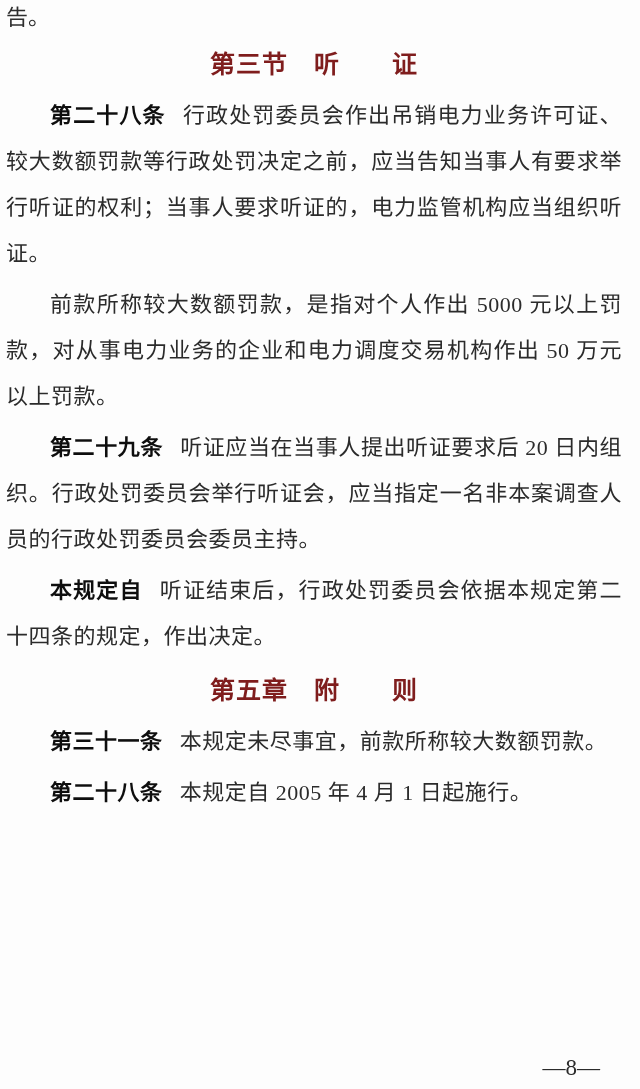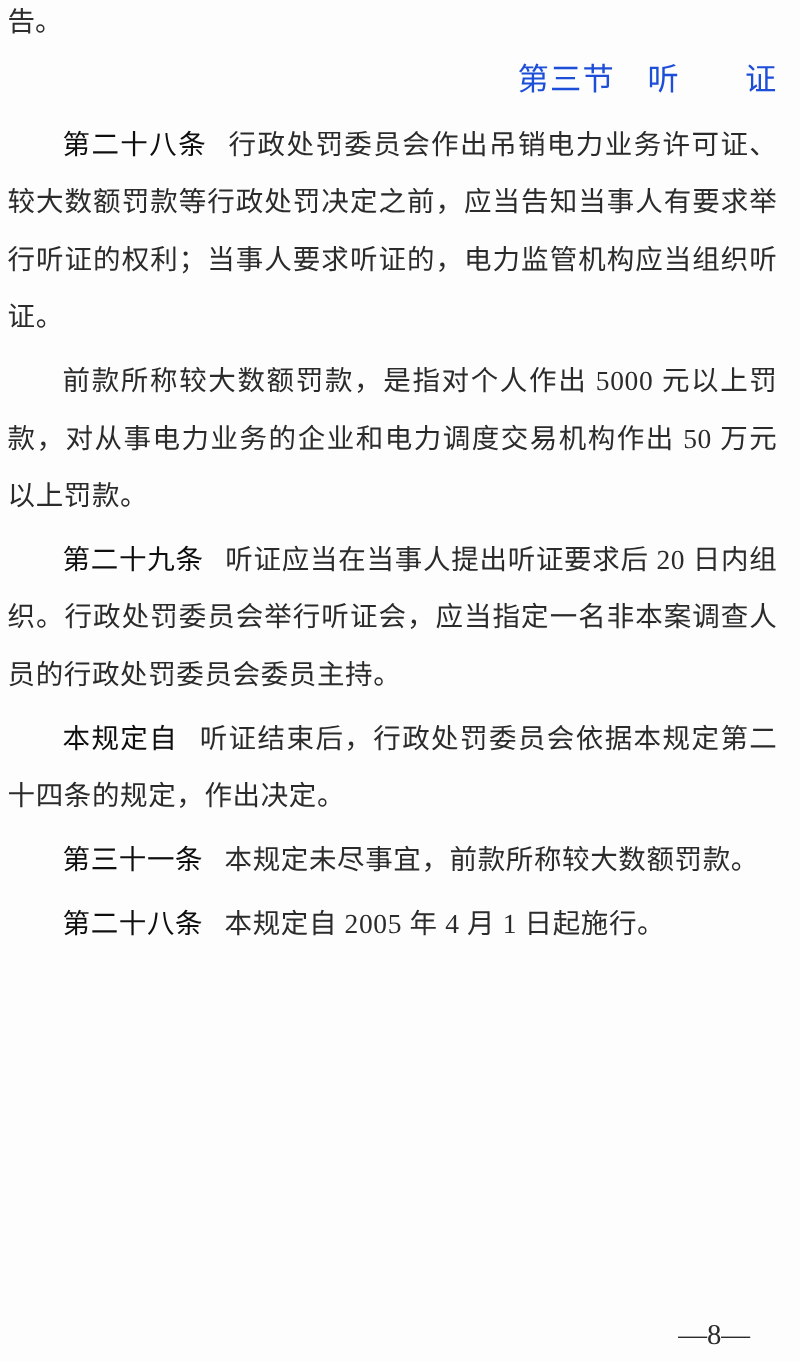--- a/index.html
+++ b/index.html
@@ -25,36 +25,36 @@
     margin: 0;
     font-size: 22px;
     line-height: 32px;
     color: #2e2e2e;
     text-align: left;
   }
   .heading {
     margin: 15px 0 12px 0;
     font-size: 25px;
     line-height: 32px;
-    font-weight: 400;
-    color: #1d4ed8;
-    text-align: right;
+    font-weight: 700;
+    color: #7f1d1d;
+    text-align: center;
     letter-spacing: 1px;
   }
   .para {
     margin: 5px 0;
     font-size: 22px;
     line-height: 46px;
     color: #2b2b2b;
     text-align: justify;
     text-indent: 2em;
     letter-spacing: 0.5px;
   }
   .article-label {
-    font-weight: 400;
+    font-weight: 700;
     color: #0e0e0e;
     margin-right: 0.78em;
   }
   .page-number {
     position: absolute;
     right: 28px;
     bottom: 8px;
     font-size: 23px;
     line-height: 26px;
     color: #2b2b2b;
@@ -77,20 +77,21 @@
   <p class="para">前款所称较大数额罚款，是指对个人作出 5000 元以上罚款，对从事电力业务的企业和电力调度交易机构作出 50 万元以上罚款。</p>
 
   <p class="para">
     <span class="article-label">第二十九条</span><span>听证应当在当事人提出听证要求后 20 日内组织。行政处罚委员会举行听证会，应当指定一名非本案调查人员的行政处罚委员会委员主持。</span>
   </p>
 
   <p class="para">
     <span class="article-label">本规定自</span><span>听证结束后，行政处罚委员会依据本规定第二十四条的规定，作出决定。</span>
   </p>
 
+  <h2 class="heading">第五章　附　　则</h2>
 
   <p class="para">
     <span class="article-label">第三十一条</span><span>本规定未尽事宜，前款所称较大数额罚款。</span>
   </p>
 
   <p class="para">
     <span class="article-label">第二十八条</span><span>本规定自 2005 年 4 月 1 日起施行。</span>
   </p>
 
   <div class="page-number">—8—</div>

